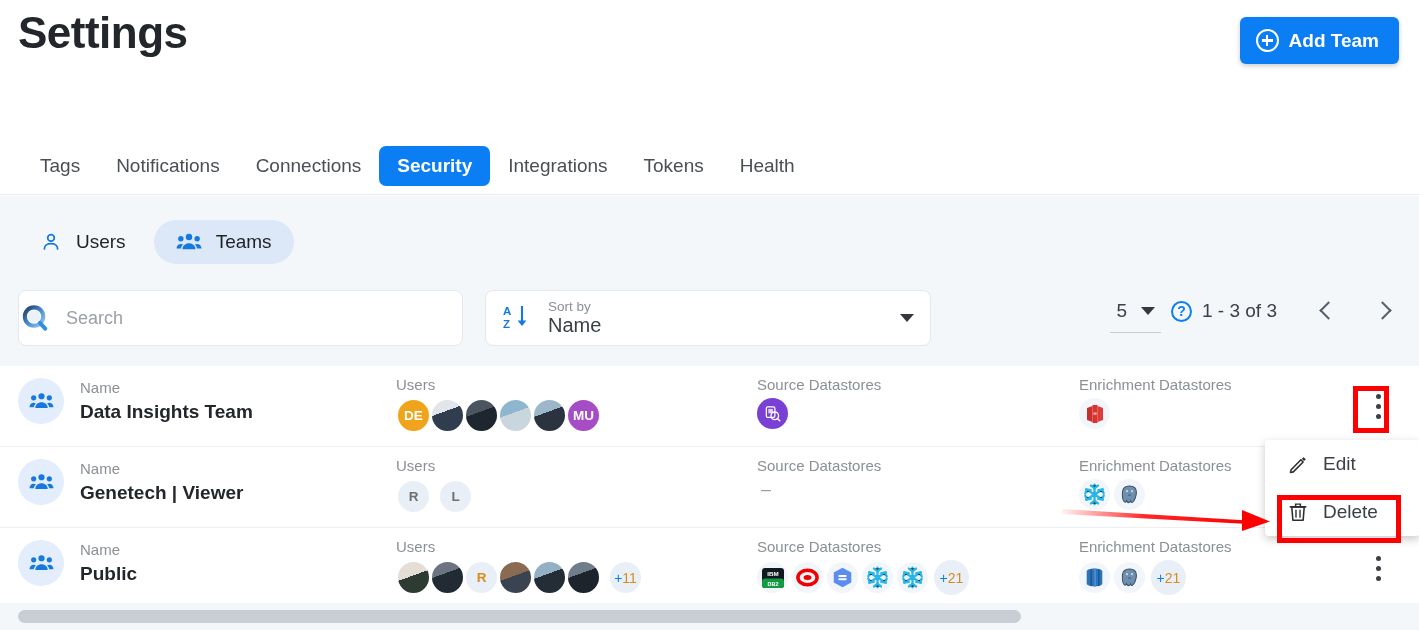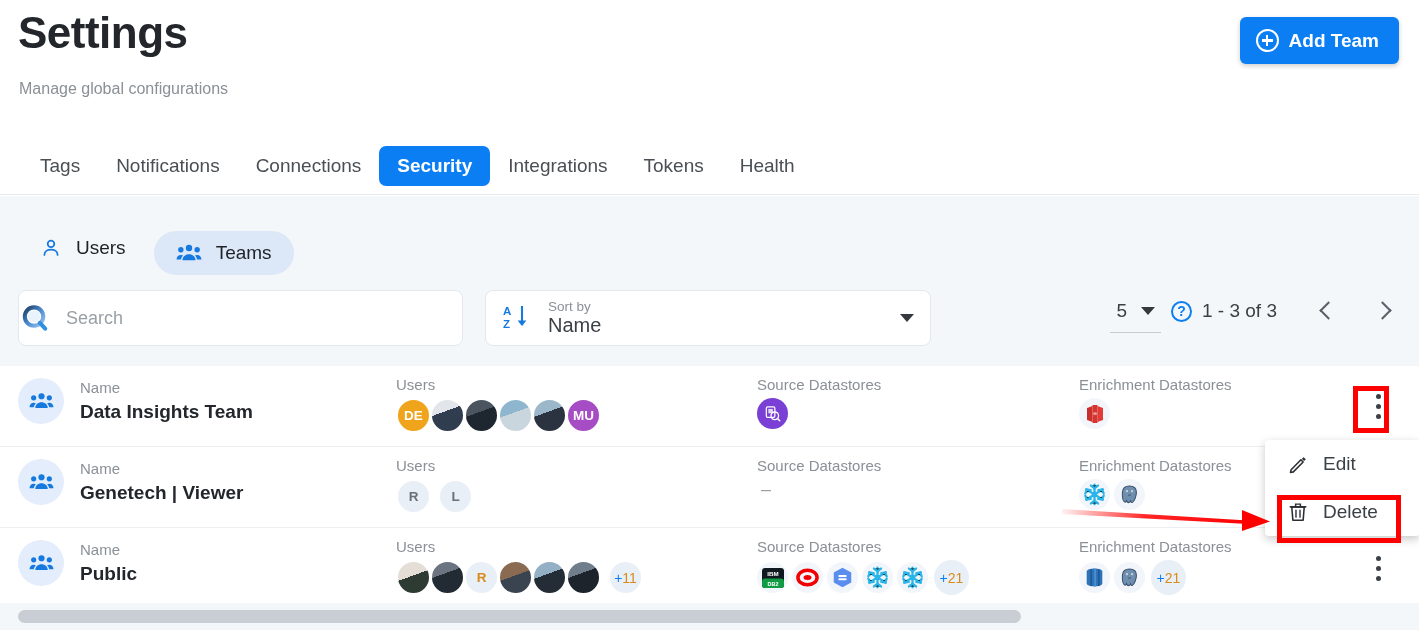--- a/index.html
+++ b/index.html
@@ -57,21 +57,21 @@
     position: absolute; left: 0; top: 196px; width: 1419px; height: 434px;
     background: #f4f7fa;
   }
 
   .seg-toggle { position: absolute; left: 18px; top: 24px; display: flex; align-items: center; gap: 6px; }
   .seg {
     display: flex; align-items: center; gap: 14px;
     padding: 11px 22px; border-radius: 24px; cursor: pointer;
     font-size: 19px; color: #1e2226;
   }
-  .seg.active { background: #dce8f8; margin-top: 11px; }
+  .seg.active { background: #dce8f8; }
   .seg-label { font-size: 19px; }
 
   .toolbar { position: absolute; left: 0; top: 88px; width: 1419px; height: 70px; }
   .search-box {
     position: absolute; left: 18px; top: 6px; width: 445px; height: 56px;
     background: #fff; border: 1px solid #e3e8ed; border-radius: 8px;
     display: flex; align-items: center; gap: 14px;
   }
   .search-text { font-size: 18px; color: #9aa0a6; }
   .sort-box {
@@ -182,21 +182,20 @@
   }
   .scroll-track { position:absolute; left:0; bottom:0; width:1419px; height: 27px; background:#f4f7fa; }
 </style>
 </head>
 <body>
 
 <div class="page">
 
   <div class="header">
     <div class="page-title">Settings</div>
-    <div class="page-subtitle">Manage global configurations</div>
     <button class="add-team-btn">
       <span class="plus-circle"></span>
       <span>Add Team</span>
     </button>
   </div>
 
   <div class="tabs">
     <div class="tab">Tags</div>
     <div class="tab">Notifications</div>
     <div class="tab">Connections</div>

